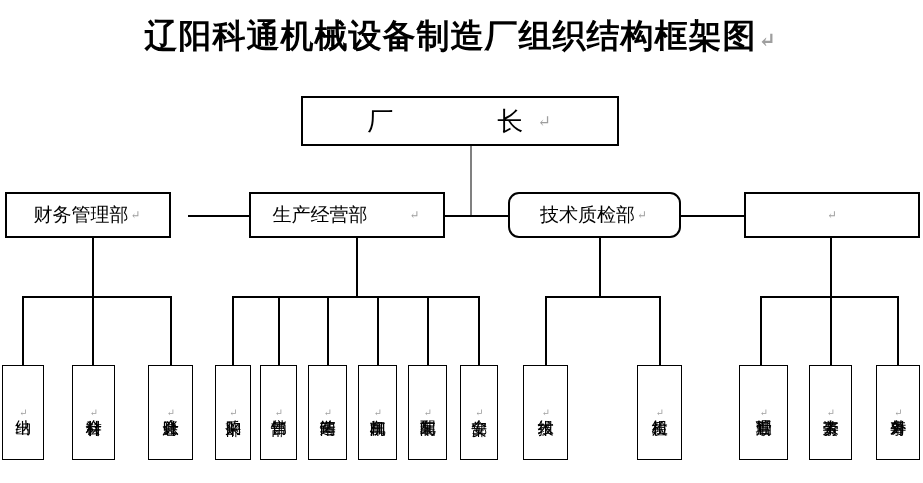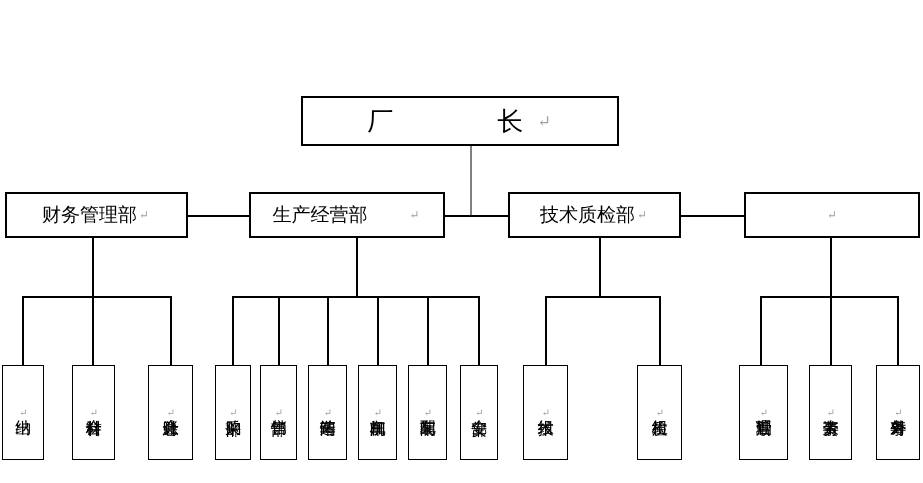--- a/index.html
+++ b/index.html
@@ -25,35 +25,36 @@
   .line{position:absolute;background:#000000;}
   .h{height:1.5px;}
   .v{width:1.5px;}
   .stem-root{background:#808080;width:2px;}
 </style>
 </head>
 <body>
 
 <div class="canvas">
 
+  <h1 class="title"><span>辽阳科通机械设备制造厂组织结构框架图</span><span class="mark">↵</span></h1>
 
   <div class="box lvl1" style="left:301px;top:96px;width:318px;height:50px;gap:12px;">
       <span>厂　　　　长</span>
       <span class="mark">↵</span>
     </div>
 
-  <div class="box lvl2" style="left:5px;top:192px;width:183px;height:46px;">
+  <div class="box lvl2" style="left:5px;top:192px;width:166px;height:46px;">
       <span>财务管理部</span>
       <span class="mark">↵</span>
     </div>
   <div class="box lvl2" style="left:249px;top:192px;width:196px;height:46px;gap:40px;">
       <span>生产经营部</span>
       <span class="mark">↵</span>
     </div>
-  <div class="box lvl2" style="left:508px;top:192px;width:173px;height:46px;">
+  <div class="box lvl2" style="left:508px;top:192px;width:173px;height:46px;border-radius:11px;">
       <span>技术质检部</span>
       <span class="mark">↵</span>
     </div>
   <div class="box lvl2" style="left:744px;top:192px;width:176px;height:46px;">
       <span class="mark">↵</span>
     </div>
 
   <div class="box lvl3" style="left:2px;top:365px;width:42px;height:95px;">
       <span>出纳</span>
       <span class="mark">↵</span>

